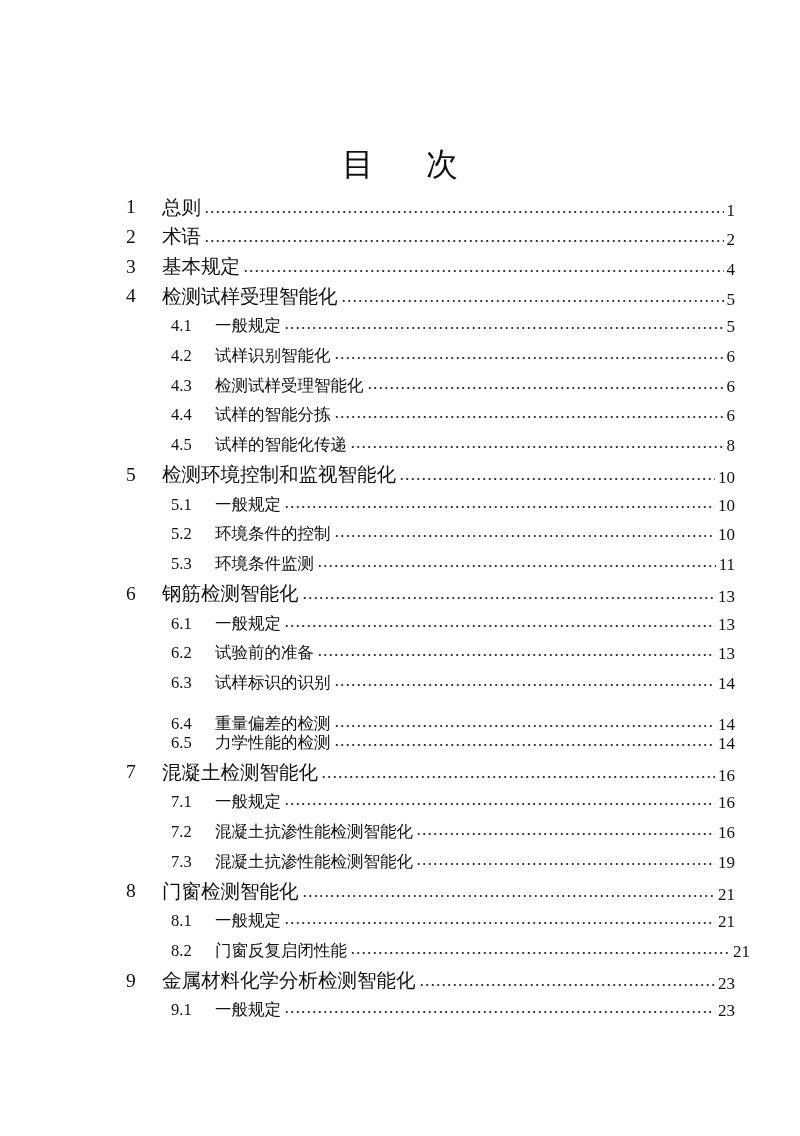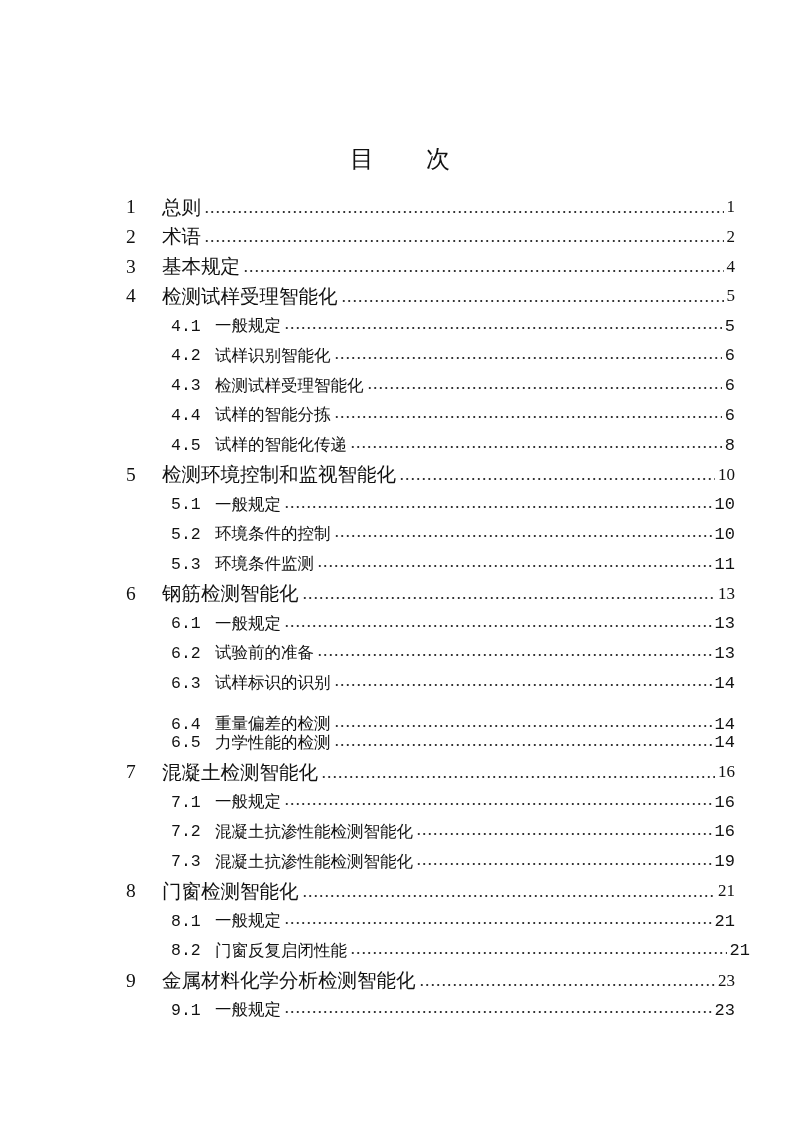--- a/index.html
+++ b/index.html
@@ -2,35 +2,35 @@
 <html><head>
 <meta charset="utf-8">
 <style>
   html, body { margin: 0; padding: 0; background: #ffffff; }
   body {
     width: 800px; height: 1136px; position: relative; overflow: hidden;
     font-family: "Liberation Serif", "DejaVu Serif", serif; color: #111111;
   }
   .title {
     position: absolute; top: 143px; left: 0; width: 800px; text-align: center;
-    font-size: 24px; letter-spacing: 0;
+    font-size: 32px; letter-spacing: 0;
   }
   .title span { display: inline-block; }
   .title .gap { width: 52px; }
   .toc { position: absolute; top: 192px; left: 0; width: 800px; }
   .row {
     position: absolute; left: 0; width: 800px; height: 30px;
     display: flex; align-items: center;
   }
   .row .num { position: absolute; }
   .row .inner {
-    position: absolute; right: 65px; display: flex; align-items: center;
+    position: absolute; right: 65px; display: flex; align-items: flex-end;
   }
   .row.l1 { font-size: 19.5px; }
-  .row.l2 { font-size: 16.5px; font-family: Liberation Mono, monospace; }
+  .row.l2 { font-size: 16.5px; }
   .row.l1 .num { left: 126px; }
   .row.l1 .inner { left: 162px; }
   .row.l2 .num { left: 171px; }
   .row.l2 .inner { left: 215px; }
   .label { white-space: nowrap; flex: 0 0 auto; }
   .leader {
     flex: 1 1 auto; height: 2px; margin: 0 3px;
     align-self: flex-end; margin-bottom: 8px;
     background-image: radial-gradient(circle, #333 0.9px, transparent 1.1px);
     background-size: 5.5px 2px; background-repeat: repeat-x;

